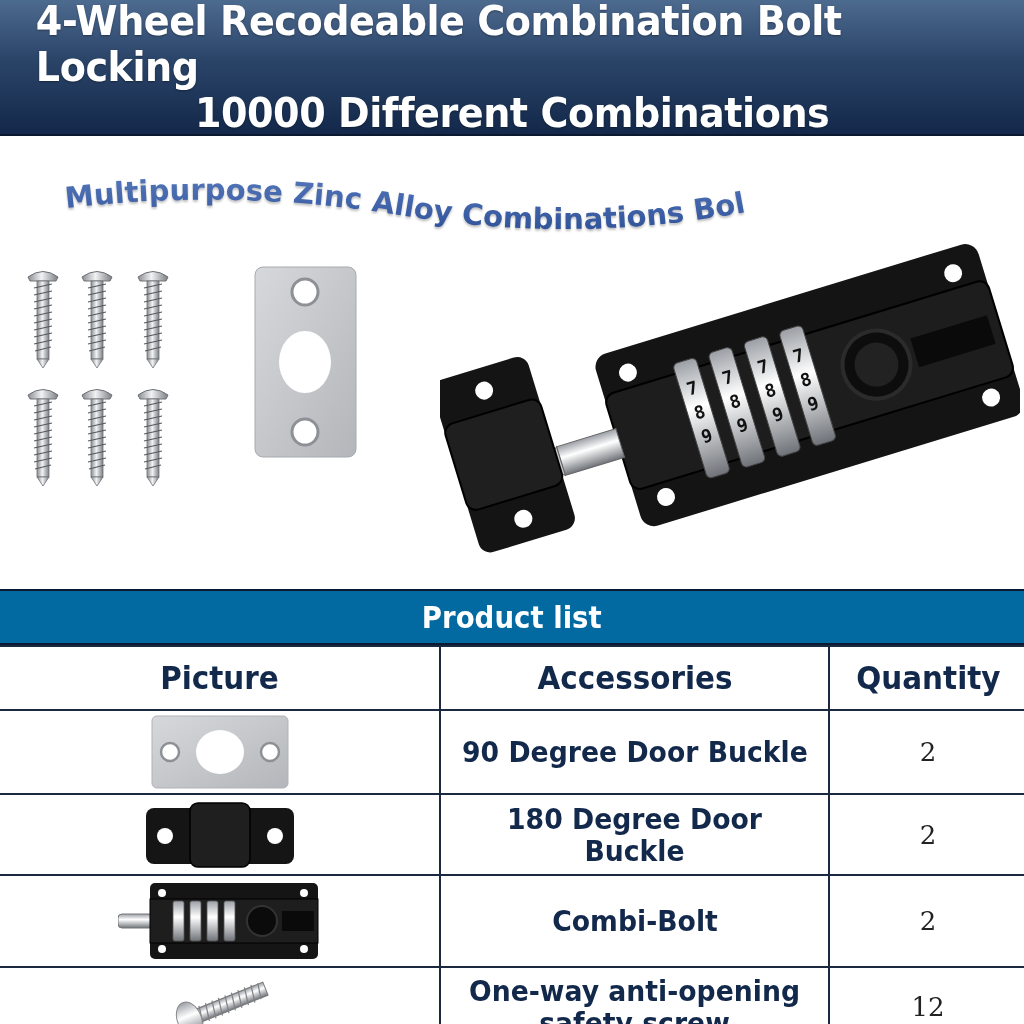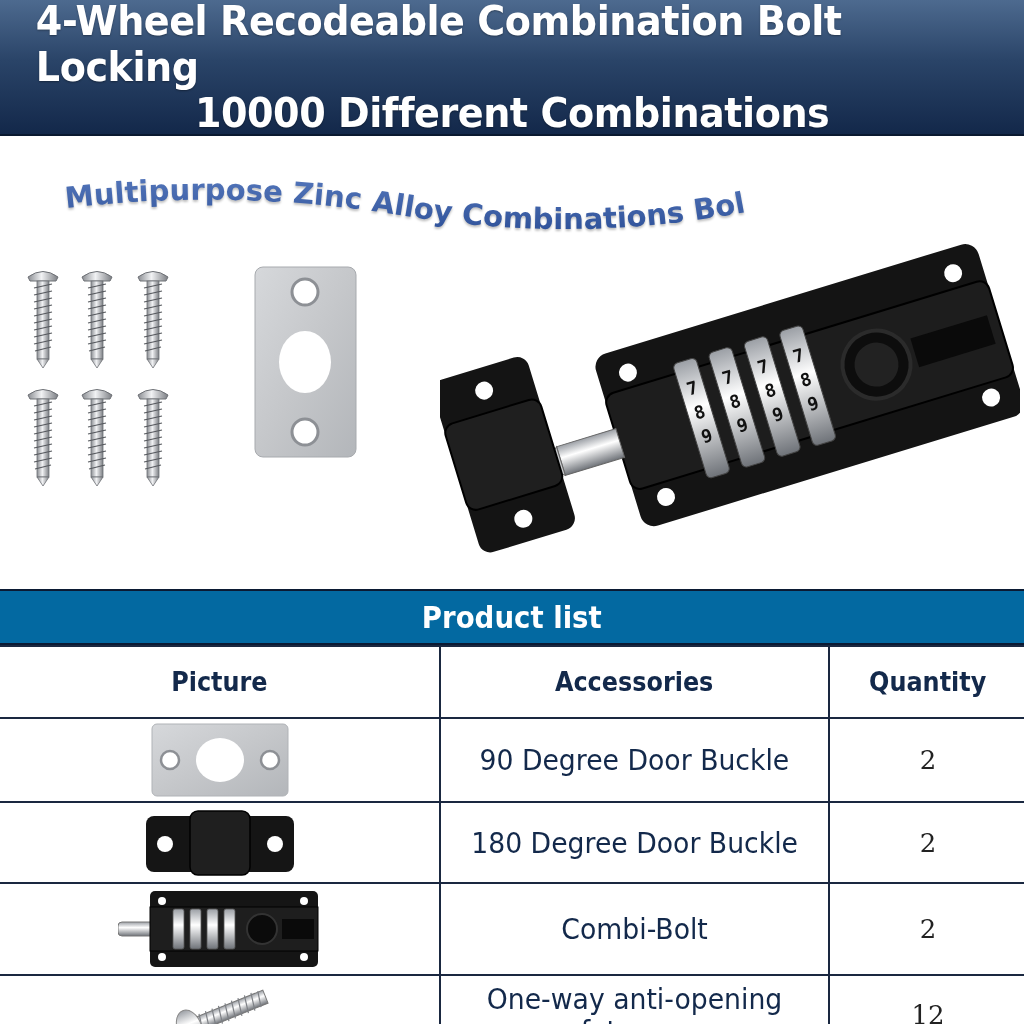--- a/index.html
+++ b/index.html
@@ -46,26 +46,26 @@
     position: absolute; left: 0; top: 645px; width: 1026px; border-collapse: collapse;
     table-layout: fixed;
   }
   table.plist td, table.plist th {
     border: 2px solid #1a2840; text-align: center; vertical-align: middle;
     color: #13294b;
   }
   table.plist tr td:first-child, table.plist tr th:first-child { border-left: none; }
   table.plist tr td:last-child, table.plist tr th:last-child { border-right: none; }
   table.plist th {
-    height: 72px; font-family: "DejaVu Sans", sans-serif; font-weight: bold; font-size: 26px;
+    height: 64px; font-family: "DejaVu Sans", sans-serif; font-weight: bold; font-size: 32px;
     font-weight: bold;
   }
   table.plist th span, table.plist td.acc span { display: inline-block; transform: scaleX(0.92); }
   table.plist td.acc {
-    font-family: "DejaVu Sans", sans-serif; font-weight: normal; font-size: 29px; line-height: 32px;
+    font-family: "DejaVu Sans", sans-serif; font-weight: bold; font-size: 29px; line-height: 32px;
   }
   table.plist td.qty {
     font-family: "DejaVu Serif", serif; font-size: 26px; color: #222;
   }
   .pic { position: relative; margin: 0 auto; }
 </style>
 </head>
 <body>
 
 <div class="banner">

